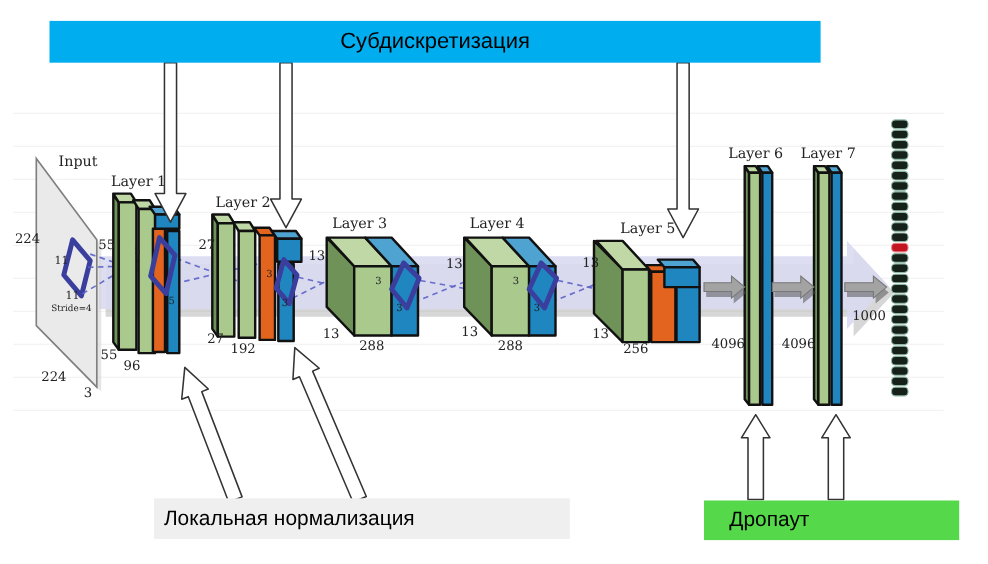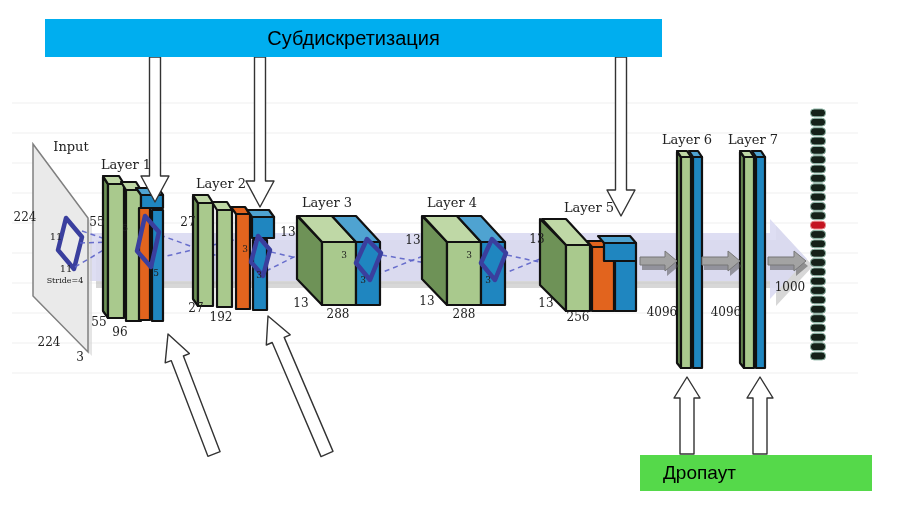--- a/index.html
+++ b/index.html
@@ -27,21 +27,21 @@
   .sheet{fill:#EAEAEA;stroke:#808080;stroke-width:1.5;}
   .sheet-shadow{fill:#d4d4d4;opacity:.6;}
   .grid{stroke:#efefef;stroke-width:1;}
   .c-dash{stroke:#5B62C8;stroke-width:1.5;stroke-dasharray:5 4;fill:none;opacity:.9;}
   .c-grayarrow{fill:#A3A3A3;stroke:#777;stroke-width:1;}
   .arrow-shadow{fill:#4a4a4a;opacity:.5;}
   .hollow{fill:#fff;stroke:#333;stroke-width:1.4;stroke-linejoin:round;}
   .bead{fill:var(--bead);stroke:#8FB8A8;stroke-width:1;}
   .bead-red{fill:var(--bead_red);stroke:#E78A8A;stroke-width:1;}
   .callout{position:absolute;color:#000;display:flex;align-items:center;box-sizing:border-box;}
-  .banner{left:45px;top:19px;width:617px;height:38px;background:var(--banner_bg);
+  .banner{left:45px;top:19px;width:701px;height:38px;background:var(--banner_bg);
           justify-content:center;font-size:20px;}
   .norm-box{left:140px;top:453px;width:378px;height:37px;background:var(--normalization_bg);
           padding-left:9px;font-size:19px;}
   .drop-box{left:640px;top:455px;width:232px;height:36px;background:var(--dropout_bg);
           padding-left:23px;font-size:19px;}
 </style>
 </head>
 <body>
 
 <div class="stage">
@@ -258,17 +258,20 @@
         <polygon points="220.1,451.7 183.4,356.0 189.4,353.6 168.0,334.0 165.2,362.9 171.2,360.6 207.9,456.3" class="hollow"></polygon>
         <polygon points="333.0,451.4 284.2,337.4 290.2,334.8 268.0,316.0 266.3,345.0 272.2,342.5 321.0,456.6" class="hollow"></polygon>
         <polygon points="694.0,454.0 694.0,398.0 700.0,398.0 687.0,377.0 674.0,398.0 680.0,398.0 680.0,454.0" class="hollow"></polygon>
         <polygon points="767.0,454.0 767.0,398.0 773.0,398.0 760.0,377.0 747.0,398.0 753.0,398.0 753.0,454.0" class="hollow"></polygon>
       </g>
 </svg>
 
 <div class="callout banner">
   <span>Субдискретизация</span>
 </div>
+<div class="callout norm-box">
+  <span>Локальная нормализация</span>
+</div>
 <div class="callout drop-box">
   <span>Дропаут</span>
 </div>
 
 </div>
 
 </body></html>

